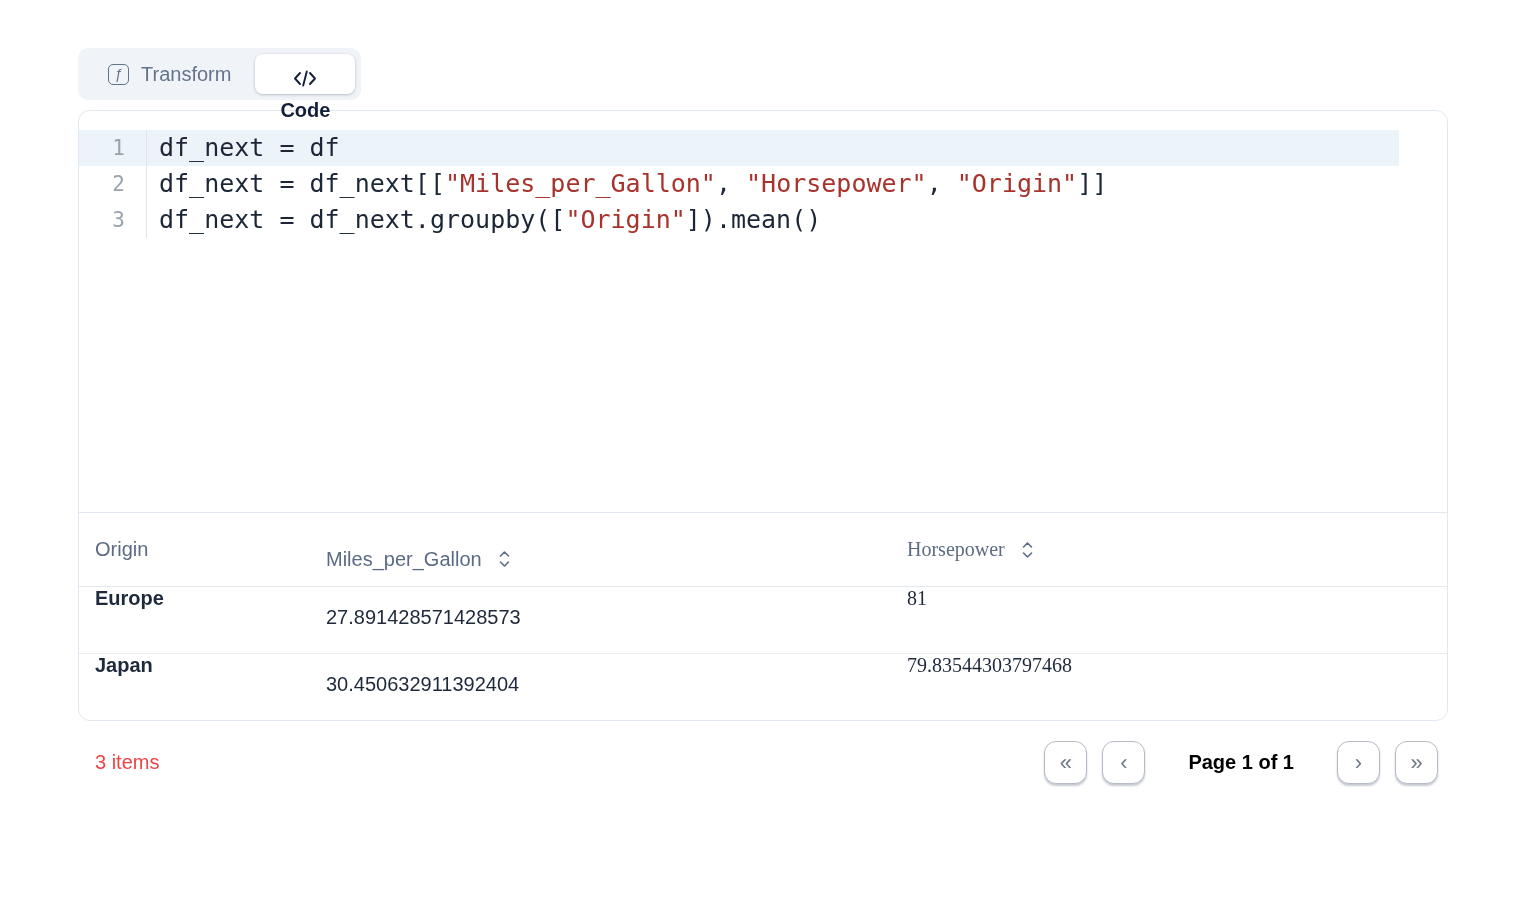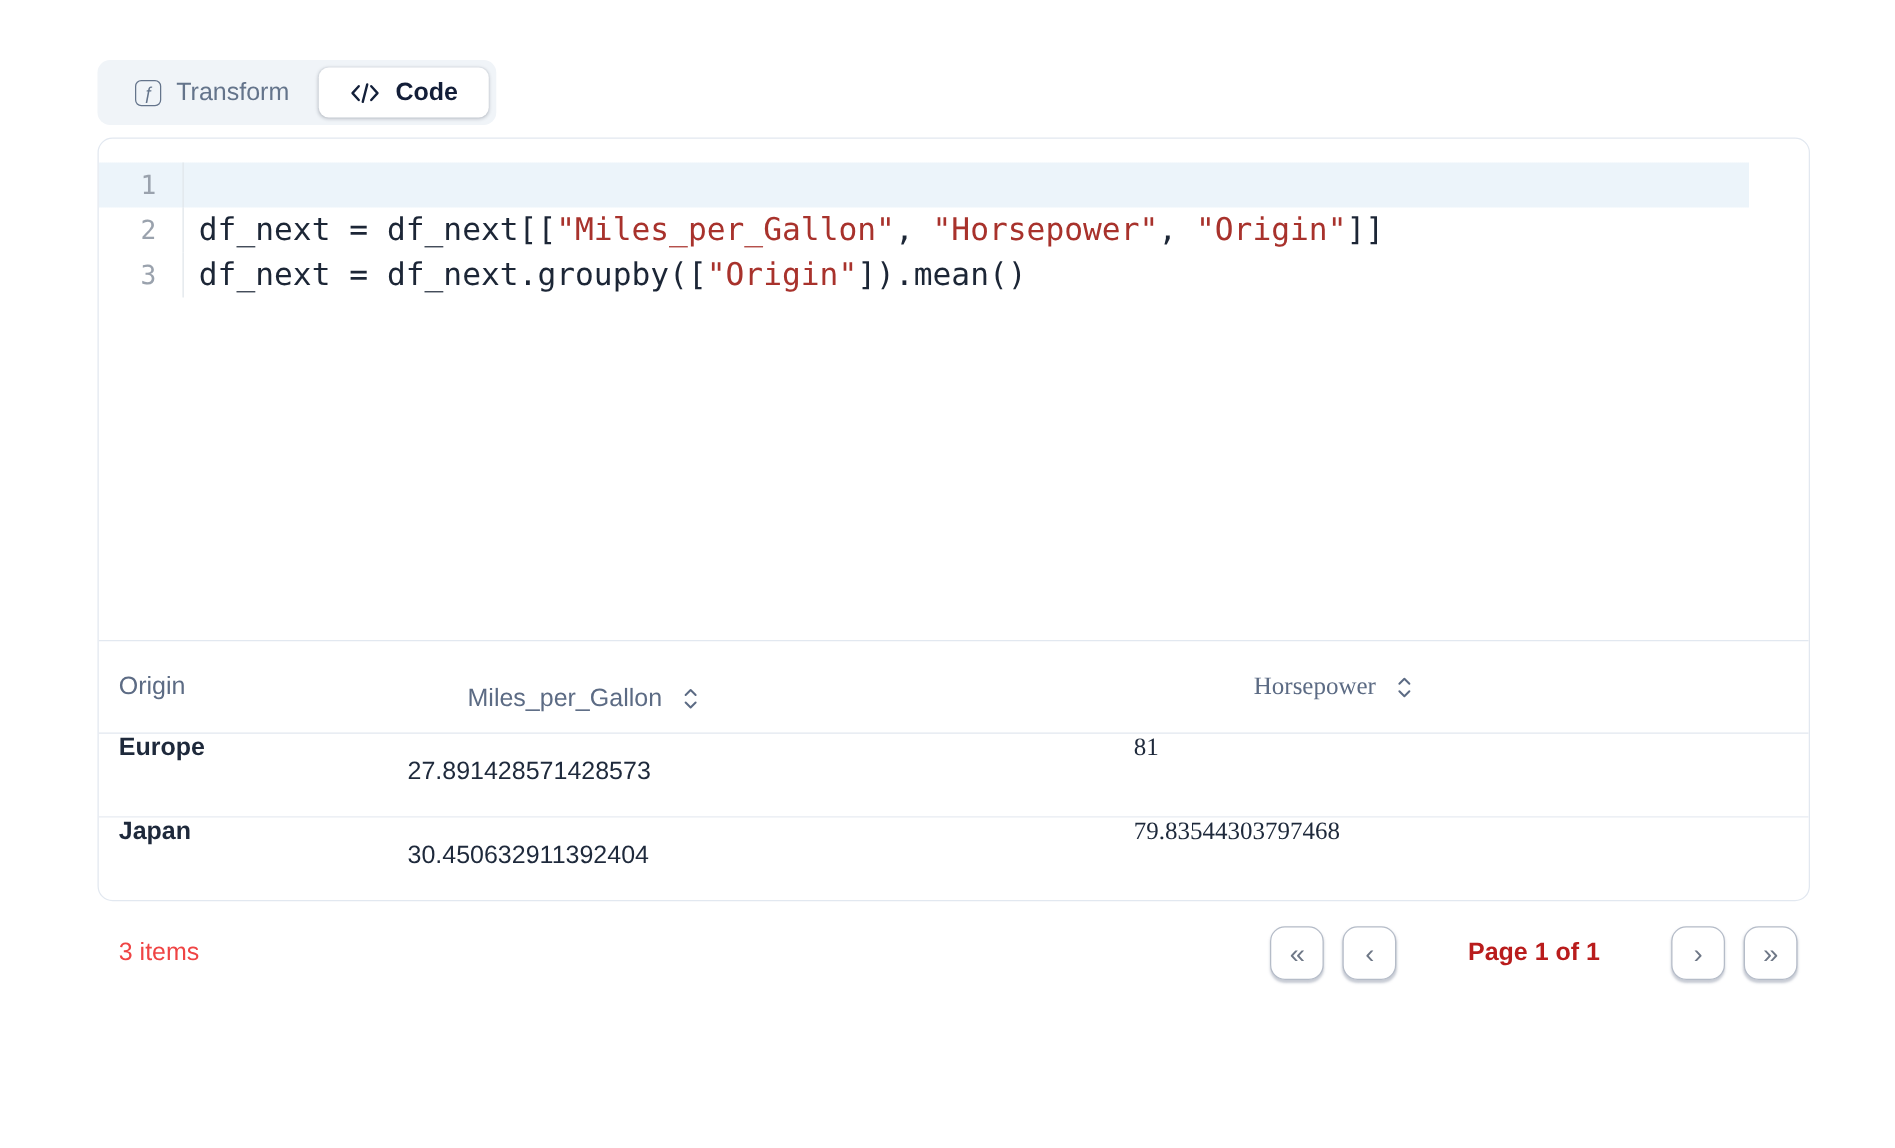--- a/index.html
+++ b/index.html
@@ -17,20 +17,21 @@
   }
   .tab {
     display: flex; align-items: center; gap: 12px;
     height: 40px; padding: 0 24px; border: none; background: transparent;
     border-radius: 8px; font-family: inherit; font-size: 20px;
     color: #64748b; cursor: pointer;
   }
   .tab.active {
     background: #ffffff; color: #131e38; font-weight: 700; padding: 16px 25px;
     box-shadow: 0 1px 3px rgba(15,23,42,.22), 0 0 0 1px rgba(15,23,42,.02);
+    flex-direction: column;
   }
   .fn-icon {
     width: 21px; height: 21px; border: 1.8px solid #64748b; border-radius: 5px;
     display: flex; align-items: center; justify-content: center;
     font-size: 14px; font-style: italic; line-height: 1;
   }
   .code-glyph { display: flex; align-items: center; }
 
   
   .panel {
@@ -53,21 +54,21 @@
     flex: 0 0 68px; width: 68px; padding-right: 21px; text-align: right;
     border-right: 1px solid #dfe5ea; color: #9aa2ad; font-size: 21px;
   }
   .cm-code { padding-left: 12px; color: #1c2636; white-space: pre; }
   .tok-string { color: #a8322c; }
   .tok-plain { color: #1c2636; }
 
   
   .thead {
     display: flex; align-items: center; height: 74px;
-    border-bottom: 1px solid #e2e8f0; color: #5c6b84; font-size: 20px; gap: 48px;
+    border-bottom: 1px solid #e2e8f0; color: #5c6b84; font-size: 20px;
   }
   .th, .td { display: flex; align-items: center; padding-left: 16px; }
   .col-0 { width: 231px; flex: 0 0 231px; }
   .col-1 { width: 581px; flex: 0 0 581px; margin-top: 19px; }
   .col-2 { flex: 1; font-family: Liberation Serif, serif; }
   .sort-icon { margin-left: 16px; flex: none; }
   .trow {
     display: flex; align-items: flex-start; height: 67px;
     border-bottom: 1px solid #e7ecf2; font-size: 20px; color: #1e293b;
   }
@@ -81,21 +82,21 @@
   }
   .items-count { font-size: 20px; color: #ef4444; }
   .pager { display: flex; align-items: center; gap: 15px; }
   .pbtn {
     width: 43px; height: 43px; padding: 0;
     border: 1.5px solid #b5bcc8; border-radius: 12px; background: #ffffff;
     color: #6f7887; font-size: 22px; line-height: 1; font-family: inherit;
     display: flex; align-items: center; justify-content: center;
     box-shadow: 0 2px 2px rgba(130,140,160,.45); cursor: pointer;
   }
-  .page-label { margin: 0 42px; font-size: 20px; font-weight: 600; color: #b91c1c; }
+  .page-label { margin: 0 28px; font-size: 20px; font-weight: 600; color: #000000; }
 </style>
 </head>
 <body>
 
 
 
 
 <div class="tabbar">
   <button class="tab">
     <span class="fn-icon">ƒ</span>
@@ -112,20 +113,21 @@
     <span>Code</span>
   </button>
 </div>
 
 
 <div class="panel">
 
   <div class="editor" id="editor">
       <div class="cm-row active">
         <div class="cm-gutter">1</div>
+        <div class="cm-code"><span class="tok-plain">df_next = df</span></div>
       </div>
       <div class="cm-row">
         <div class="cm-gutter">2</div>
         <div class="cm-code"><span class="tok-plain">df_next = df_next[[</span><span class="tok-string">"Miles_per_Gallon"</span><span class="tok-plain">, </span><span class="tok-string">"Horsepower"</span><span class="tok-plain">, </span><span class="tok-string">"Origin"</span><span class="tok-plain">]]</span></div>
       </div>
       <div class="cm-row">
         <div class="cm-gutter">3</div>
         <div class="cm-code"><span class="tok-plain">df_next = df_next.groupby([</span><span class="tok-string">"Origin"</span><span class="tok-plain">]).mean()</span></div>
       </div>
     </div>

